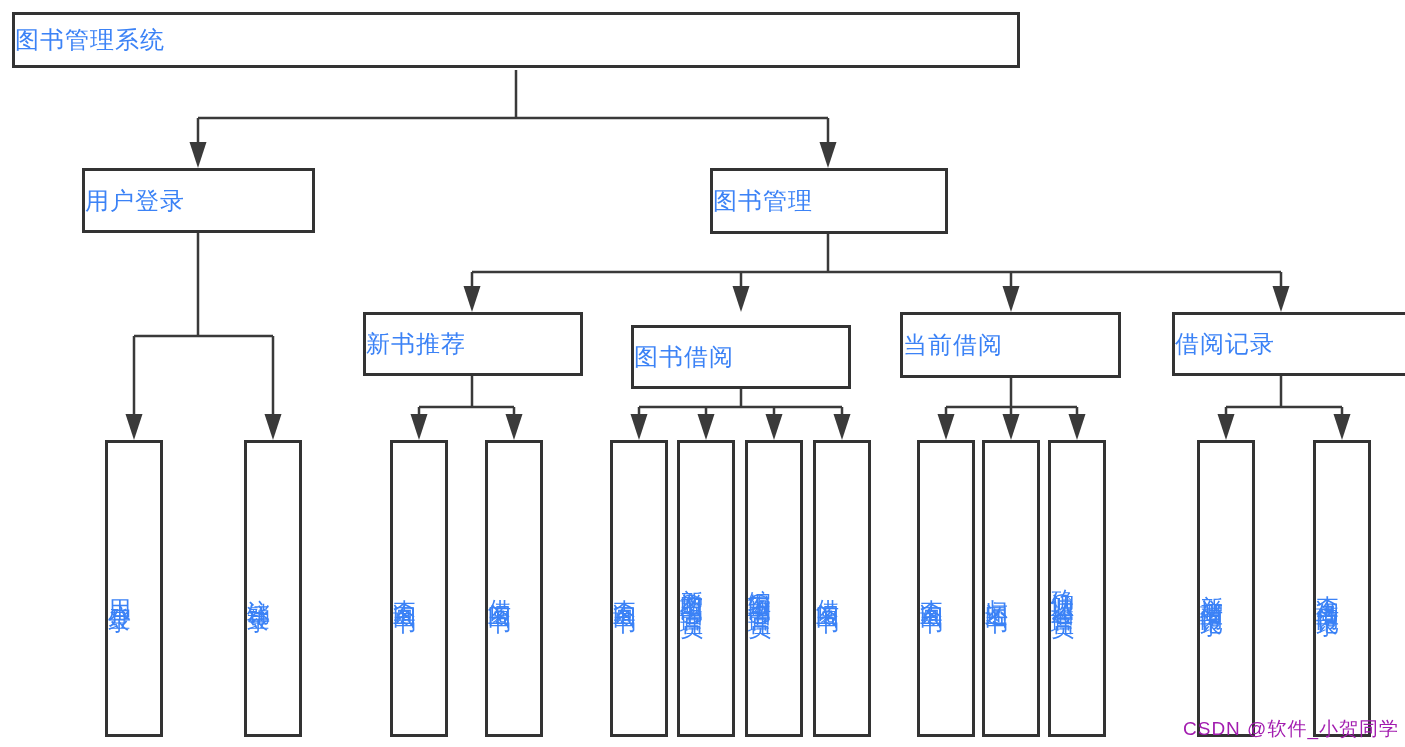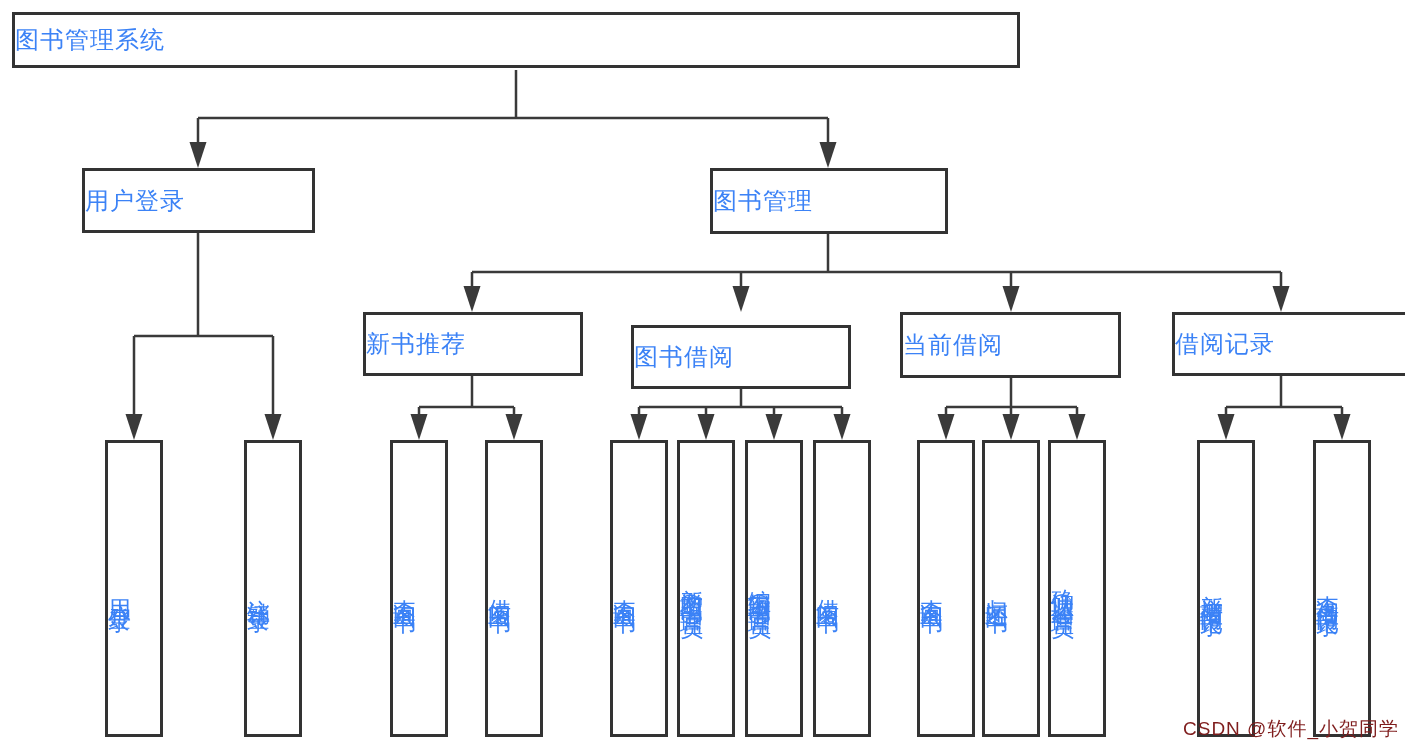--- a/index.html
+++ b/index.html
@@ -37,21 +37,21 @@
     font-size: 23px;
     letter-spacing: 4px;
     line-height: 1;
   }
   .watermark {
     position: absolute;
     left: 1183px;
     top: 716px;
     z-index: 3;
     font-size: 19px;
-    color: #7f1d1d;
+    color: #a21caf;
     white-space: nowrap;
     letter-spacing: 1px;
   }
 </style>
 </head>
 <body>
 
 <div id="stage">
 
   <svg id="connectors" width="1405" height="747" viewBox="0 0 1405 747" xmlns="http://www.w3.org/2000/svg">

